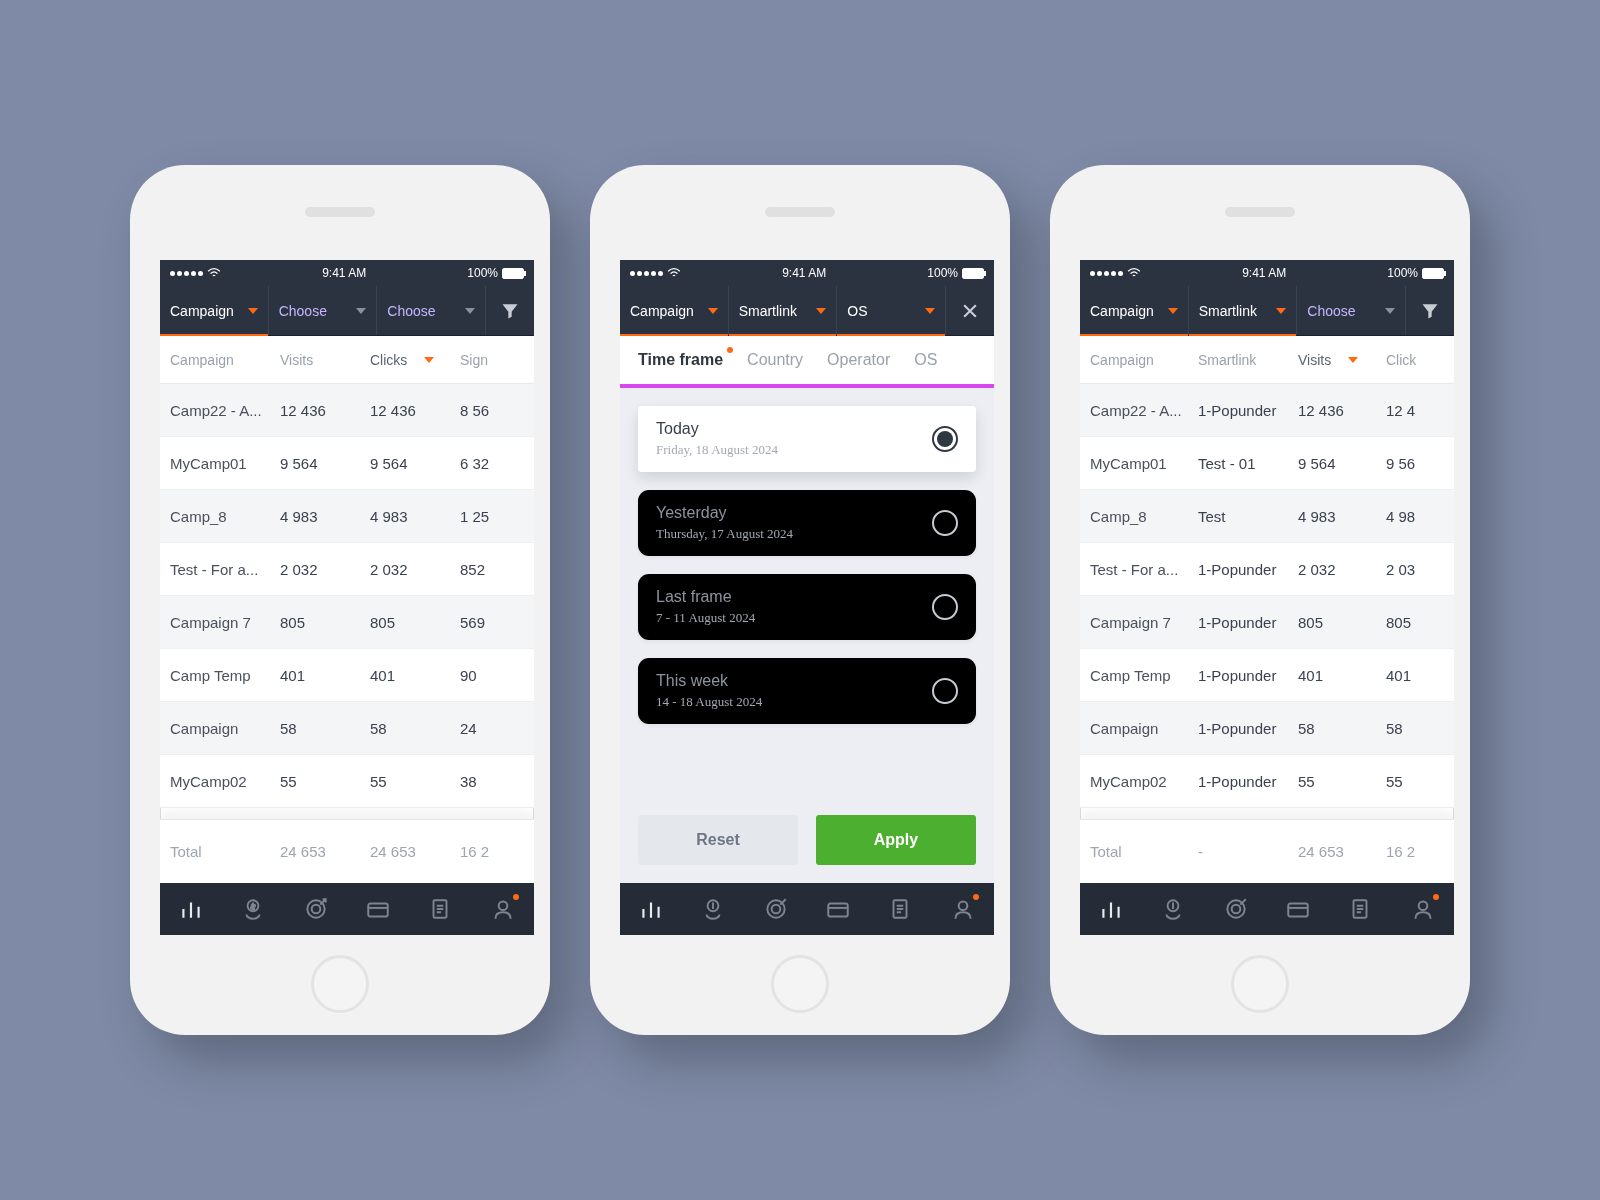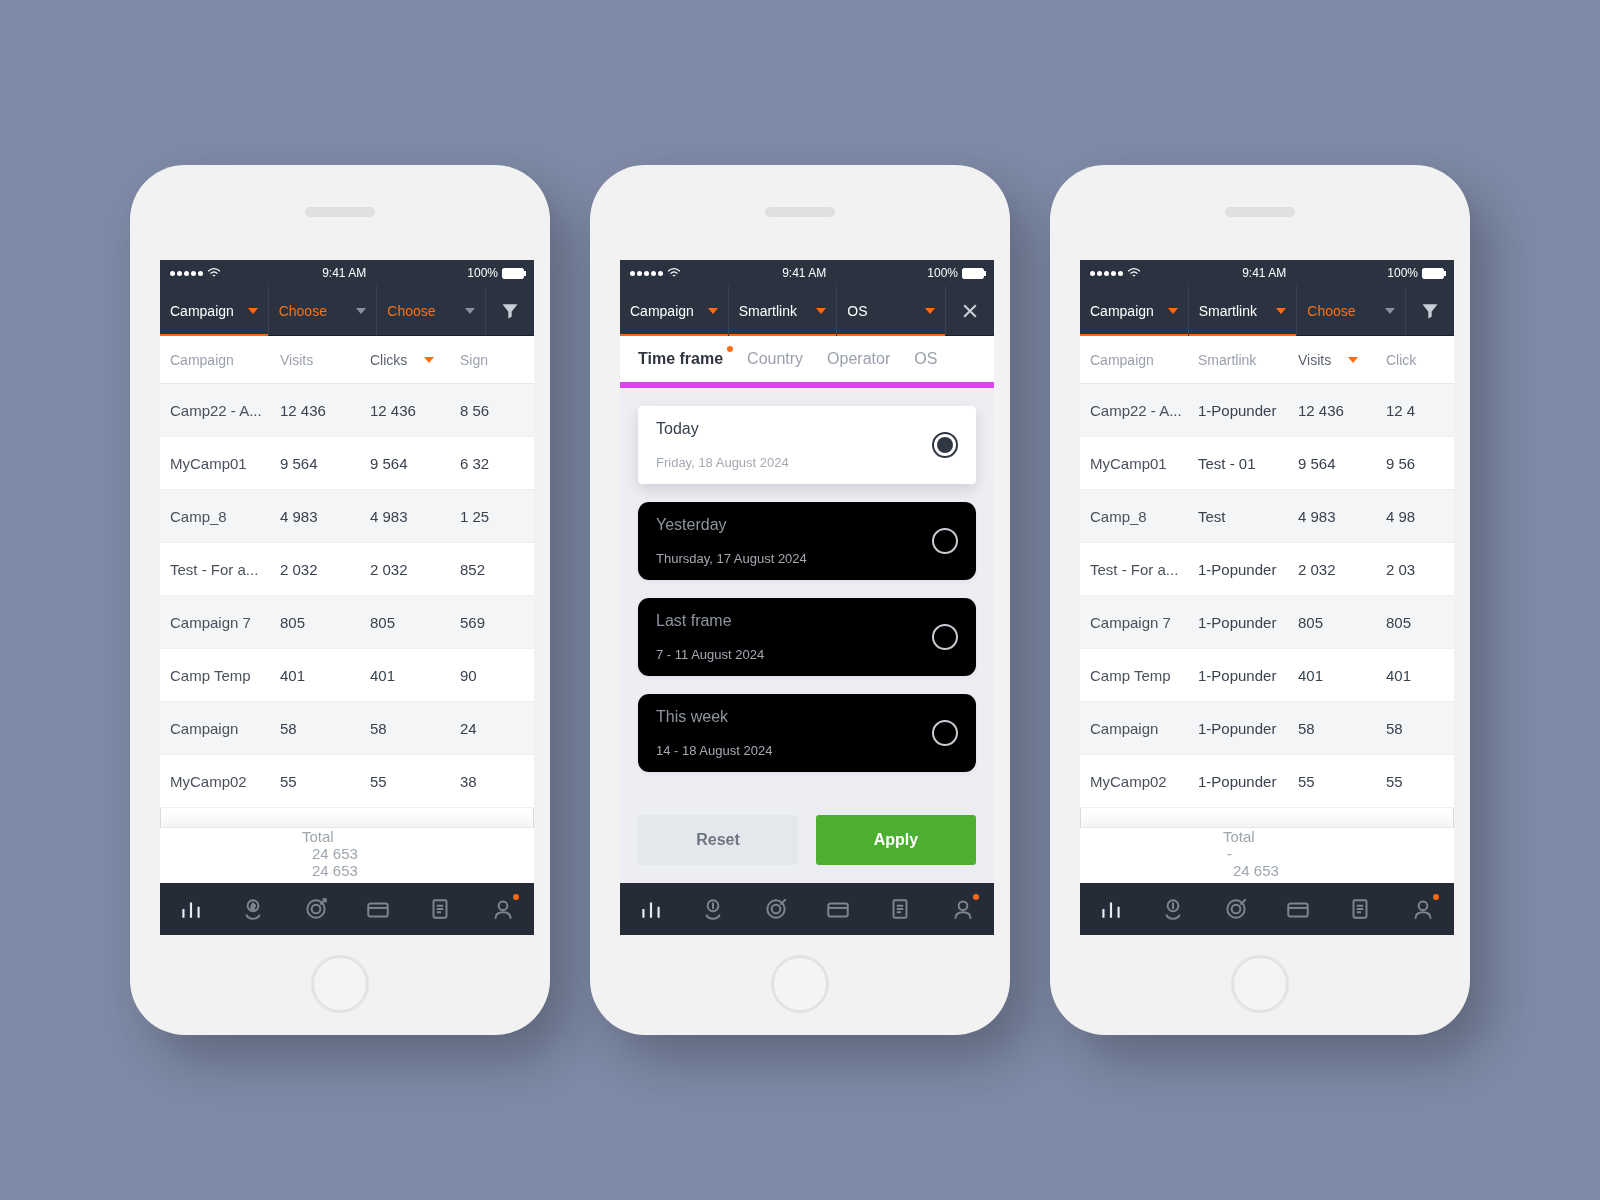--- a/index.html
+++ b/index.html
@@ -60,21 +60,21 @@
   .topbar {
     background: #2b3340;
     height: 50px;
     display: flex; align-items: stretch;
     border-bottom: 1px solid #1a1f28;
   }
   .topbar .seg {
     flex: 1;
     display:flex; align-items:center; justify-content:space-between;
     padding: 0 10px;
-    color: #f97316; font-size: 14px;
+    color: #c4b5fd; font-size: 14px;
     border-right: 1px solid #3b4350;
     position: relative;
     cursor: pointer;
   }
   .topbar .seg.active { color:#fff; }
   .topbar .seg.active::after {
     content:""; position:absolute; left:0; right:0; bottom:-1px; height:2px; background:#ff6a13;
   }
   .caret { width:0; height:0; border-left:5px solid transparent; border-right:5px solid transparent; border-top:6px solid #ff6a13; }
   .caret.gray { border-top-color:#8a919c; }
@@ -99,58 +99,57 @@
   .row {
     display:flex; height:53px; align-items:center;
     font-size:15px; color:#3a4250;
     border-bottom:1px solid #edf0f3;
     background:#fff;
   }
   .row:nth-child(odd) { background:#f3f5f7; }
   .row .c1 { color:#4a515c; }
 
   .totals {
-    height:56px; display:flex; align-items:center;
+    height:64px; display:flex; align-items:center;
     font-size:15px; color:#9ea5af; background:#fff;
     border-top:1px solid #e4e6ea;
     box-shadow: 0 -8px 10px rgba(0,0,0,0.05);
-    flex-direction: column;
   }
 
   .nav {
     height:52px; background:#252c37; display:flex; align-items:center; justify-content:space-around;
   }
   .nav .item { width:26px; height:26px; color:#7d8590; position:relative; }
   .nav .item.active { color:#e8eaed; }
   .nav .dot { position:absolute; top:-2px; right:-3px; width:6px; height:6px; background:#ff6a13; border-radius:50%; }
 
   
   .filter-tabs {
     height:52px; display:flex; align-items:center; gap:24px;
     padding:0 18px; font-size:16px; color:#9aa1ac;
-    border-bottom:6px solid #d946ef;
+    border-bottom:4px solid #d946ef;
     background:#fff;
   }
   .filter-tabs .ftab { position:relative; cursor:pointer; }
   .filter-tabs .ftab.active { color:#2f3640; font-weight:600; }
   .filter-tabs .ftab .fdot { position:absolute; top:-4px; right:-10px; width:6px; height:6px; background:#ff6a13; border-radius:50%; }
 
   .options {
     flex:1; background:#eceef3; padding:18px; display:flex; flex-direction:column; gap:18px;
   }
   .opt {
     background:#fff; border-radius:4px; padding:14px 18px;
     display:flex; align-items:center; justify-content:space-between;
     box-shadow:0 2px 4px rgba(0,0,0,0.05);
     cursor:pointer;
   }
   .opt.dim { background:#000000; color:#9aa1ac;border-radius:11px; }
   .opt .text .t1 { font-size:16px; color:#37404d; }
   .opt.dim .text .t1 { color:#8d949f; }
-  .opt .text .t2 { font-size:13px; color:#a3a9b2; margin-top:17px; }
+  .opt .text .t2 { font-size:13px; color:#a3a9b2; margin-top:4px;font-family:Liberation Serif, serif; }
   .radio { width:26px; height:26px; border:2px solid #c7ccd3; border-radius:50%; display:flex; align-items:center; justify-content:center; }
   .radio.sel { border-color:#2f3742; }
   .radio.sel::after { content:""; width:16px; height:16px; background:#2f3742; border-radius:50%; }
 
   .actions { padding:0 18px 18px 18px; display:flex; gap:18px; background:#eceef3; }
   .actions button {
     flex:1; height:50px; border:none; font-size:16px; font-weight:600; cursor:pointer; border-radius:3px;
   }
   .btn-reset { background:#e4e7eb; color:#6e7683; }
   .btn-apply { background:#4caf2f; color:#fff; }

